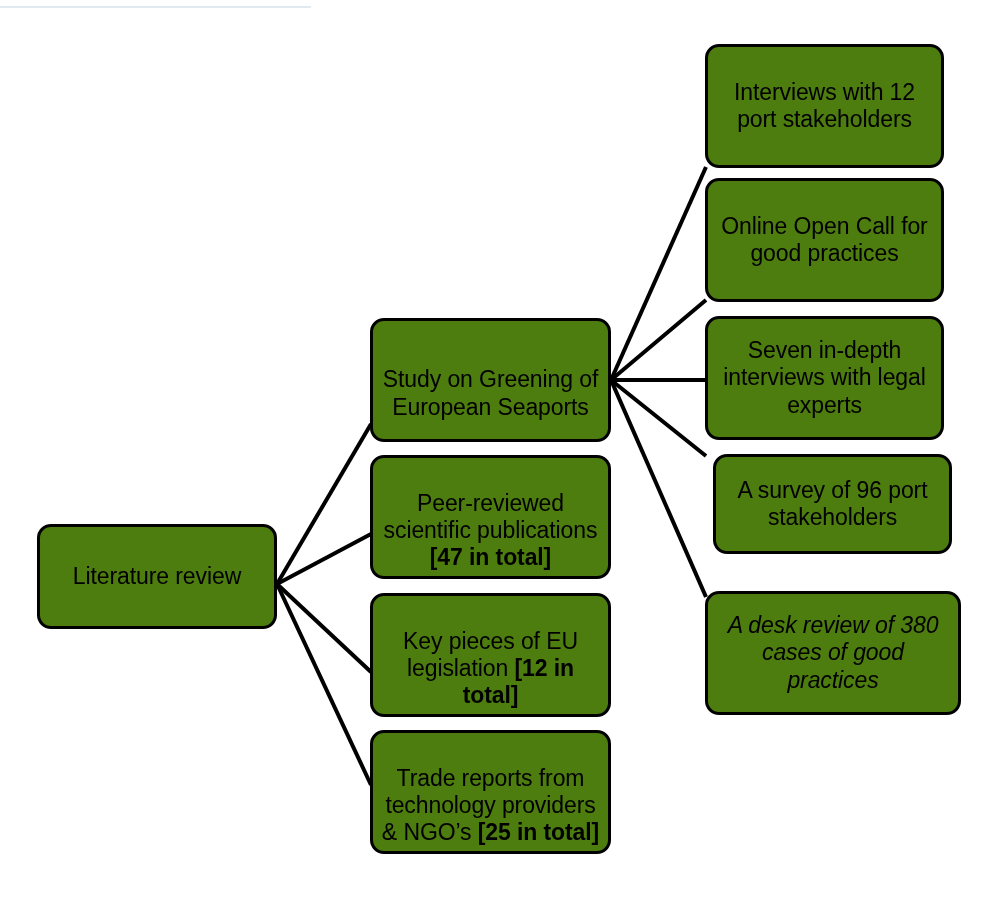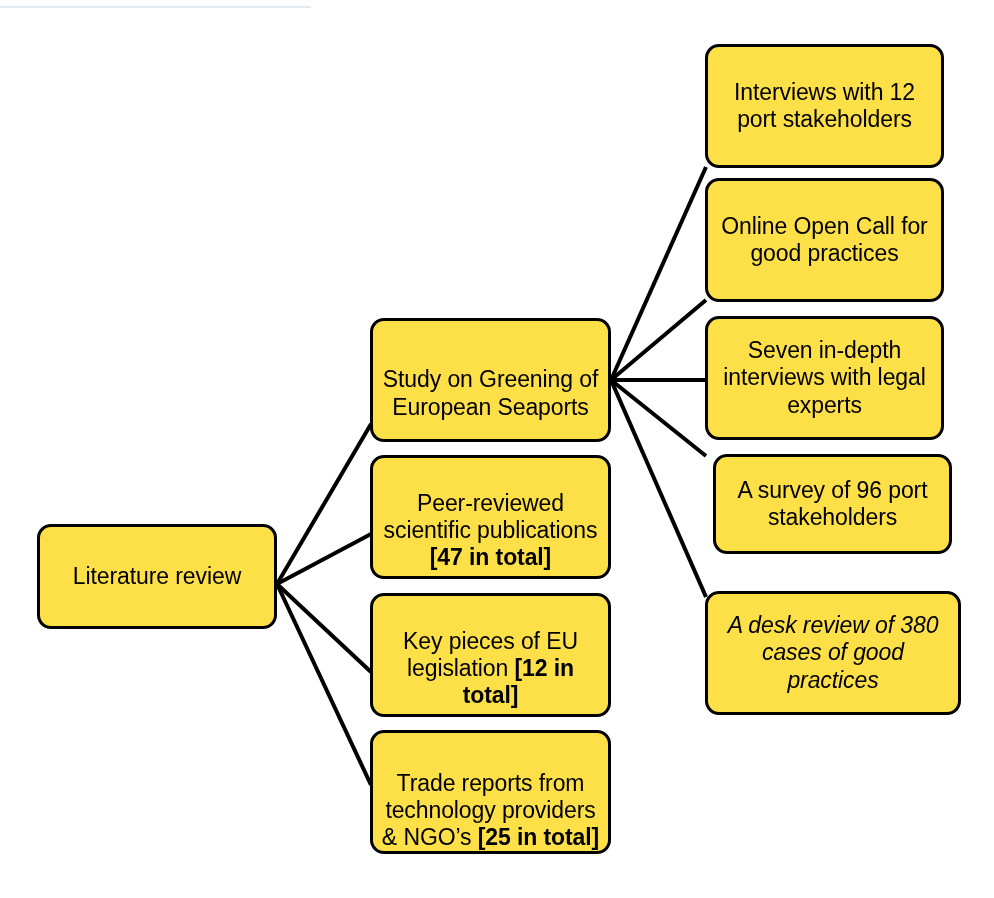--- a/index.html
+++ b/index.html
@@ -33,27 +33,27 @@
     position: absolute;
     left: 0;
     top: 6px;
     width: 311px;
     height: 2px;
     background: #e3eaef;
   }
   .node {
     position: absolute;
     box-sizing: border-box;
-    background: #fde047;
+    background: #4d7c0f;
     border: 3px solid #000000;
     border-radius: 14px;
     display: flex;
     align-items: center;
     justify-content: center;
-    padding: 0 8px;
+    padding: 18px 8px;
     z-index: 2;
   }
   .node .node-label {
     display: block;
     width: 100%;
     text-align: center;
     line-height: 1.18;
     font-size: 23px;
     font-weight: 400;
     color: #000000;
@@ -105,21 +105,21 @@
       <span>Peer-reviewed scientific publications </span><span class="count">[47 in total]</span>
     </span>
   </div>
 
   <div class="node" style="left:370px; top:593px; width:241px; height:124px;">
     <span class="node-label">
       <span>Key pieces of EU legislation </span><span class="count">[12 in total]</span>
     </span>
   </div>
 
-  <div class="node" style="left:370px; top:730px; width:241px; height:124px;align-items:flex-end;">
+  <div class="node" style="left:370px; top:730px; width:241px; height:124px;">
     <span class="node-label">
       <span>Trade reports from technology providers &amp; NGO’s </span><span class="count">[25 in total]</span>
     </span>
   </div>
 
   <div class="node" style="left:705px; top:44px; width:239px; height:124px;">
     <span class="node-label">Interviews with 12 port stakeholders</span>
   </div>
 
   <div class="node" style="left:705px; top:178px; width:239px; height:124px;align-items:center;">

